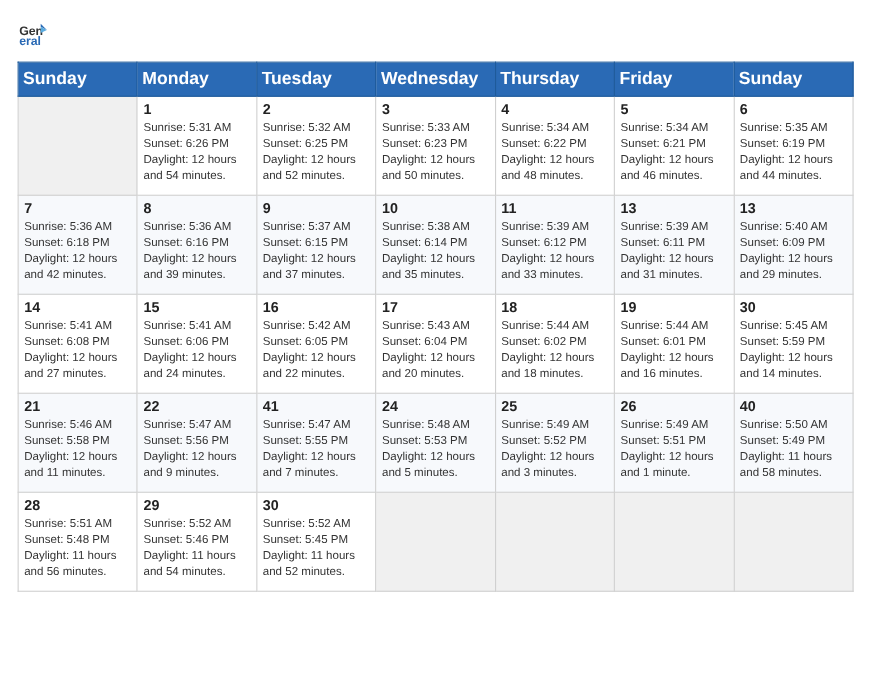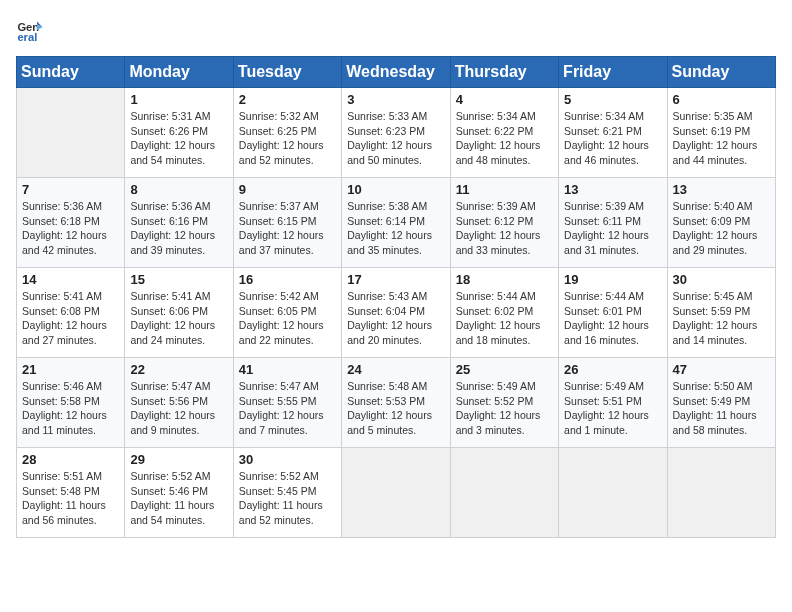--- a/index.html
+++ b/index.html
@@ -224,21 +224,21 @@
         </td>
         <td>
           <span class="day-num">25</span>
           <div class="day-info">Sunrise: 5:49 AM<br>Sunset: 5:52 PM<br>Daylight: 12 hours<br>and 3 minutes.</div>
         </td>
         <td>
           <span class="day-num">26</span>
           <div class="day-info">Sunrise: 5:49 AM<br>Sunset: 5:51 PM<br>Daylight: 12 hours<br>and 1 minute.</div>
         </td>
         <td>
-          <span class="day-num">47</span>
+          <span class="day-num">40</span>
           <div class="day-info">Sunrise: 5:50 AM<br>Sunset: 5:49 PM<br>Daylight: 11 hours<br>and 58 minutes.</div>
         </td>
       </tr>
       <tr>
         <td>
           <span class="day-num">28</span>
           <div class="day-info">Sunrise: 5:51 AM<br>Sunset: 5:48 PM<br>Daylight: 11 hours<br>and 56 minutes.</div>
         </td>
         <td>
           <span class="day-num">29</span>

